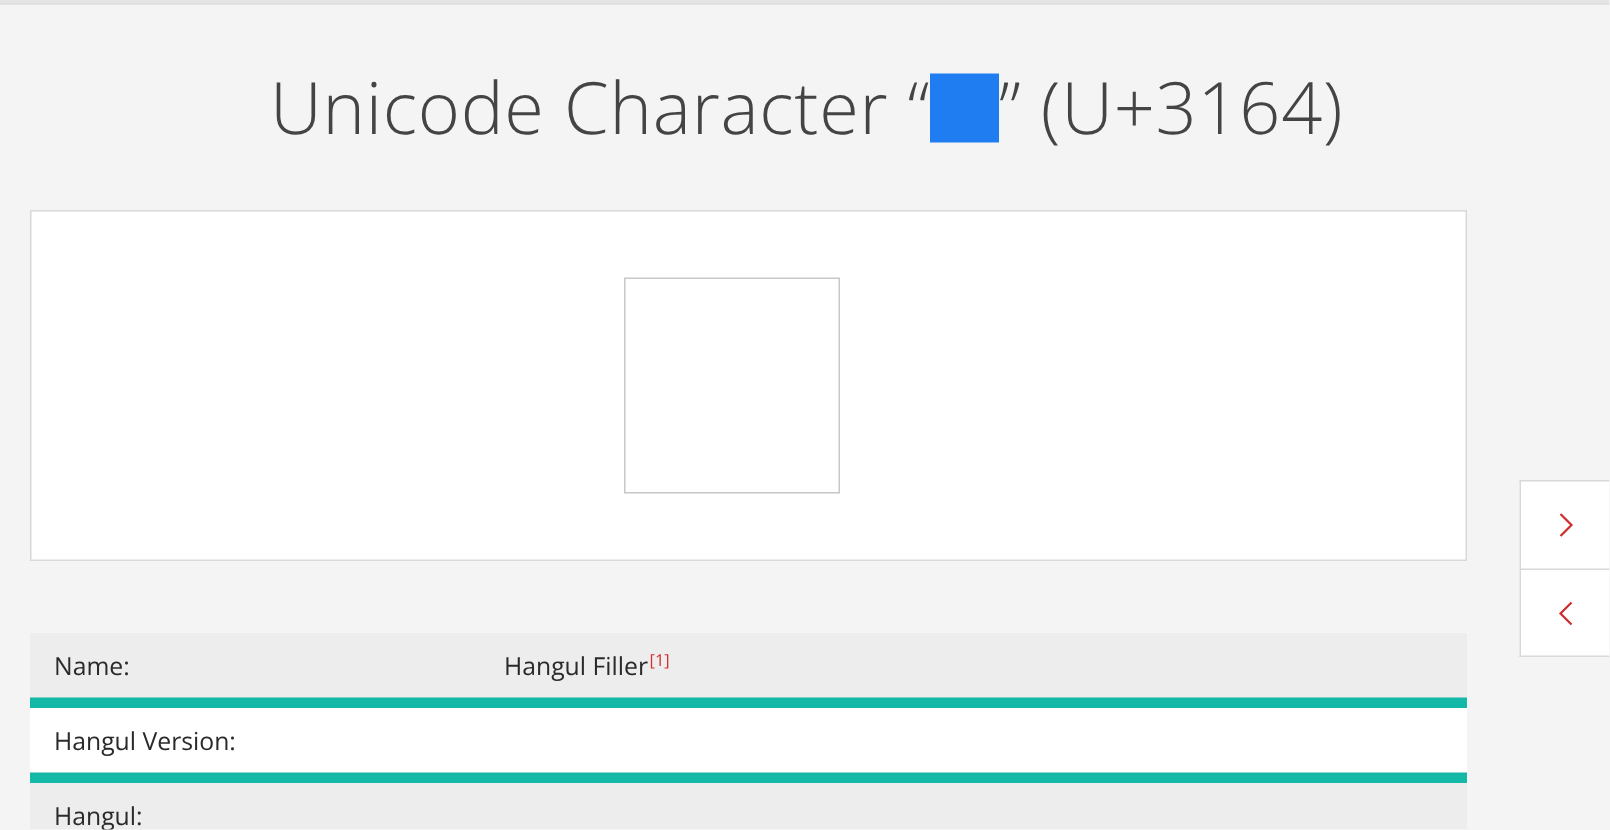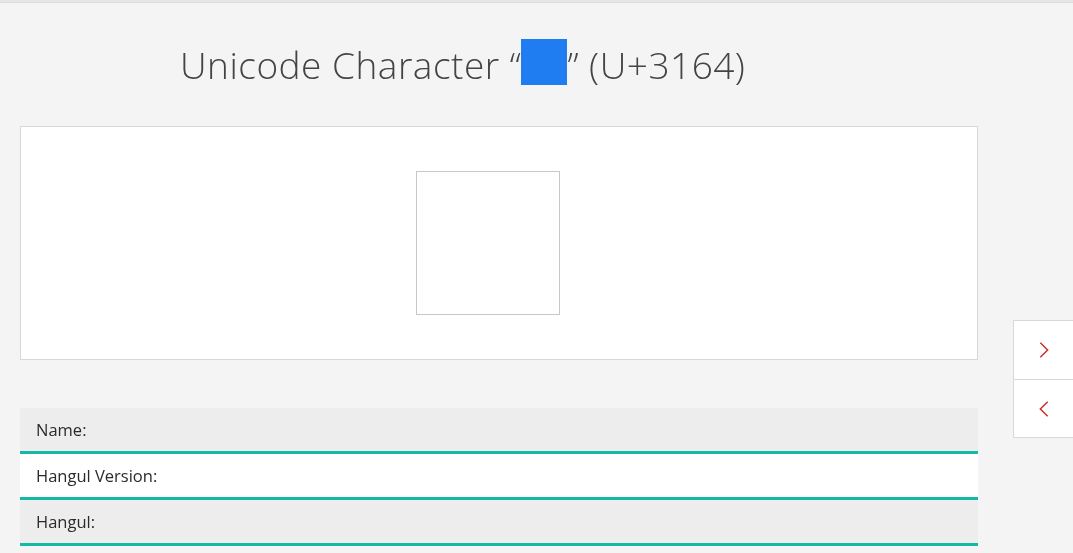--- a/index.html
+++ b/index.html
@@ -16,21 +16,21 @@
     height: 3px;
     background: #e5e5e5;
     border-bottom: 1px solid #dcdcdc;
   }
   .content {
     margin: 0 20px;
     width: 958px;
   }
   h1.title {
     font-weight: 300;
-    font-size: 37px;
+    font-size: 48px;
     color: #444;
     margin: 36px 0 36px 0;
     padding-left: 160px;
     letter-spacing: 0.5px;
   }
   .title .selected {
     display: inline-block;
     width: 46px;
     height: 46px;
     background: #1f7df1;
@@ -54,21 +54,21 @@
   .props {
     margin-top: 48px;
     width: 100%;
     background: #fff;
   }
   .row {
     display: flex;
     align-items: flex-end;
     padding: 10px 16px;
     font-size: 16.5px;
-    border-bottom: 3px solid #14b8a6;
+    border-bottom: 7px solid #14b8a6;
   }
   .row:nth-child(odd) {
     background: #ededed;
   }
   .row .label {
     width: 300px;
     font-weight: 500;
     color: #2a2a2a;
   }
   .row .value {
@@ -123,20 +123,23 @@
     <span>Unicode Character “</span><span class="selected"></span><span>” (U+3164)</span>
   </h1>
 
   <div class="char-card">
     <div class="glyph-box"></div>
   </div>
 
   <div class="props">
     <div class="row">
       <div class="label">Name:</div>
+      <div class="value">
+        <span>Hangul Filler</span><span class="sup">[1]</span>
+      </div>
     </div>
     <div class="row">
       <div class="label">Hangul Version:</div>
     </div>
     <div class="row">
       <div class="label">Hangul:</div>
     </div>
   </div>
 
 </div>

